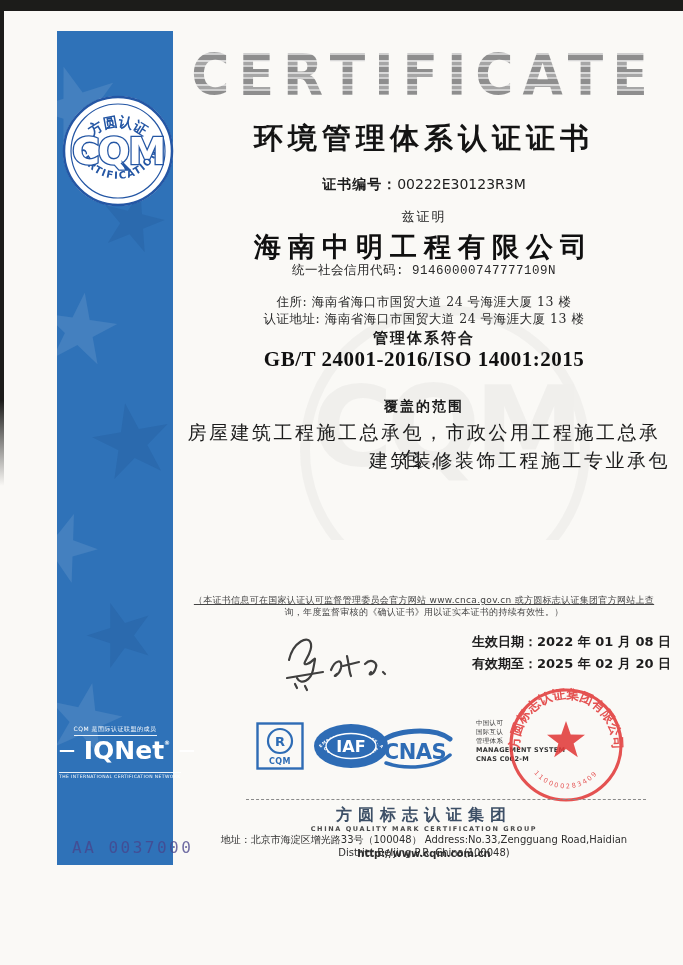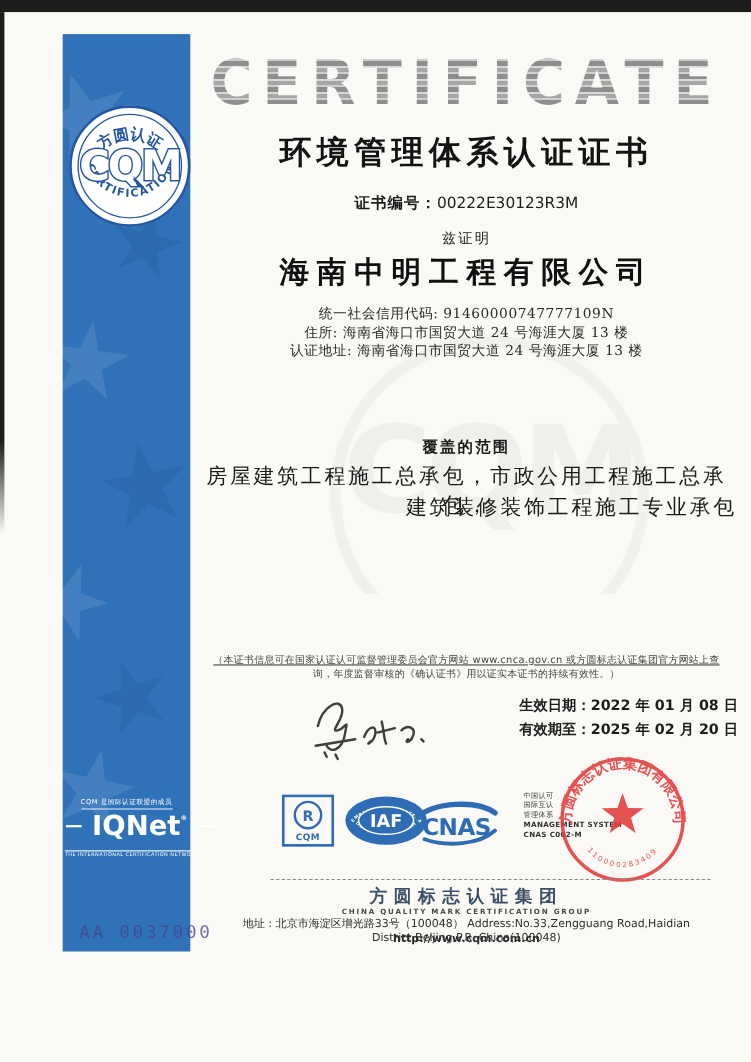--- a/index.html
+++ b/index.html
@@ -39,21 +39,21 @@
   }
 
   .cqm-center-wm{left:295px;top:300px;opacity:.055;}
 
   .title{top:119px;font-size:29px;font-weight:bold;letter-spacing:5px;color:#141414;}
   .certno{top:176px;font-size:14px;color:#1d1d1d;}
   .certno .lbl{font-weight:bold;letter-spacing:1px;}
   .certify{top:208px;font-size:13px;letter-spacing:2px;color:#1d1d1d;}
   .company{top:229px;font-size:27px;font-weight:600;letter-spacing:7px;color:#101010;font-family:"DejaVu Serif","Liberation Serif",serif;}
   .infoline{font-size:12.5px;letter-spacing:.5px;color:#2a2a2a;font-family:"DejaVu Serif","Liberation Serif",serif;}
-  .info1{top:277px;}
+  .info1{top:262px;font-family:Liberation Mono, monospace;}
   .info2{top:294px;text-align:center;}
   .info3{top:311px;}
   .conform{top:329px;font-size:15px;font-weight:bold;letter-spacing:2px;color:#1c1c1c;}
   .stdcode{top:347px;font-size:21px;font-weight:bold;letter-spacing:.5px;color:#111;font-family:"Liberation Serif","DejaVu Serif",serif;}
   .scope-label{top:398px;font-size:14px;font-weight:bold;letter-spacing:2px;color:#1c1c1c;}
   .scope1{top:420px;font-size:19px;letter-spacing:2.5px;color:#1b1b1b;font-family:"DejaVu Serif","Liberation Serif",serif;}
   .scope2{top:448px;font-size:19px;letter-spacing:2.5px;color:#1b1b1b;font-family:"DejaVu Serif","Liberation Serif",serif;text-align:right;}
 
   .note{font-size:9px;color:#454545;letter-spacing:.3px;}
   .note1{top:594px;text-decoration:underline;}
@@ -135,20 +135,22 @@
   <div class="abs cline cert-watermark">CERTIFICATE</div>
   <div class="abs cline title">环境管理体系认证证书</div>
   <div class="abs cline certno"><span class="lbl">证书编号：</span><span>00222E30123R3M</span></div>
   <div class="abs cline certify">兹证明</div>
 
   <div class="abs cline company">海南中明工程有限公司</div>
   <div class="abs cline infoline info1">统一社会信用代码: 91460000747777109N</div>
   <div class="abs cline infoline info2">住所: 海南省海口市国贸大道 24 号海涯大厦 13 楼</div>
   <div class="abs cline infoline info3">认证地址: 海南省海口市国贸大道 24 号海涯大厦 13 楼</div>
 
+  <div class="abs cline conform">管理体系符合</div>
+  <div class="abs cline stdcode">GB/T 24001-2016/ISO 14001:2015</div>
 
   <div class="abs cline scope-label">覆盖的范围</div>
   <div class="abs cline scope1">房屋建筑工程施工总承包，市政公用工程施工总承包，</div>
   <div class="abs cline scope2">建筑装修装饰工程施工专业承包</div>
 
   <div class="abs cline note note1">（本证书信息可在国家认证认可监督管理委员会官方网站 www.cnca.gov.cn 或方圆标志认证集团官方网站上查</div>
   <div class="abs cline note note2">询，年度监督审核的《确认证书》用以证实本证书的持续有效性。）</div>
 
   <div class="abs signature">
     <svg width="120" height="72" viewBox="0 0 120 72">

